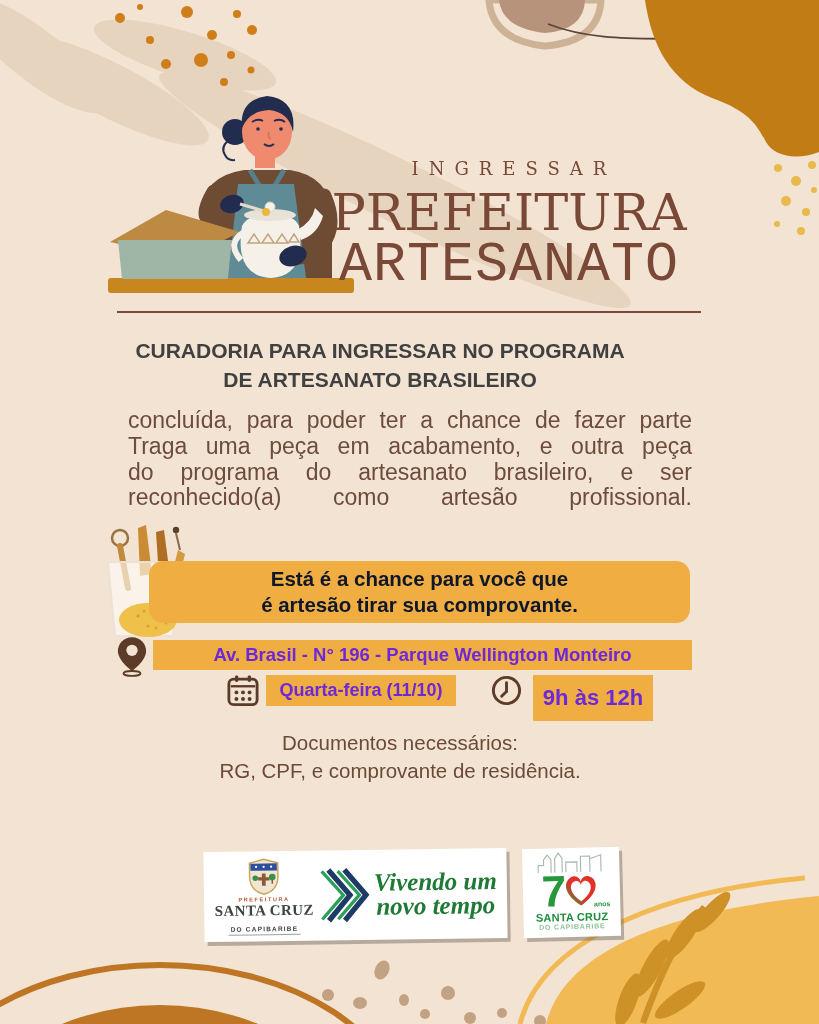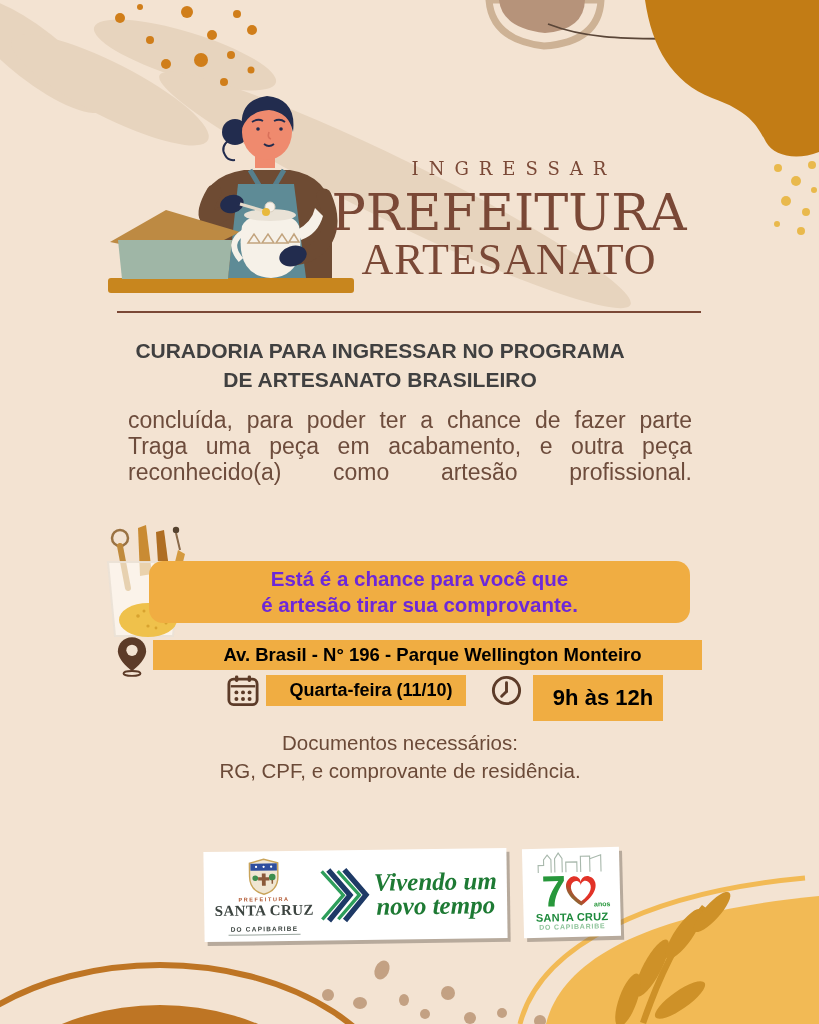--- a/index.html
+++ b/index.html
@@ -8,33 +8,33 @@
     background:#F3E3D2;overflow:hidden;
     font-family:"Liberation Sans",sans-serif;color:#6B4A38;
   }
   .abs{position:absolute;}
   svg{display:block;}
 
   
   .title-block{left:305px;top:158px;width:408px;text-align:center;color:#7A4836;}
   .kicker{font-family:"DejaVu Serif","Liberation Serif",serif;font-size:18px;letter-spacing:10px;text-indent:10px;margin-bottom:8px;}
   .title1{font-family:"DejaVu Serif","Liberation Serif",serif;font-size:51px;line-height:1.0;letter-spacing:0px;}
-  .title2{font-family:Liberation Serif, serif;font-size:44px;line-height:1.0;letter-spacing:1px;}
+  .title2{font-family:Liberation Mono, monospace;font-size:55px;line-height:1.0;letter-spacing:1px;}
   .rule{left:117px;top:311px;width:584px;height:2px;background:#7A4836;}
 
   
   .heading{left:95px;top:337px;width:570px;text-align:center;font-weight:bold;font-size:21px;line-height:1.36;color:#404040;}
   .bodytext{left:128px;top:408px;width:564px;font-size:23px;color:#6D4C3C;}
   .body-line{text-align:justify;text-align-last:justify;line-height:25.8px;white-space:nowrap;}
 
   
   .highlight-box{left:149px;top:561px;width:541px;height:62px;background:#F0AD42;border-radius:14px;
     display:flex;flex-direction:column;justify-content:center;text-align:center;
-    font-weight:bold;font-size:20.5px;line-height:1.28;color:#6d28d9;}
-  .bar{background:#F0AD42;color:#000000;font-weight:bold;text-align:center;display:flex;align-items:center;justify-content:center;padding-left:10px;}
+    font-weight:bold;font-size:20.5px;line-height:1.28;color:#0f172a;}
+  .bar{background:#F0AD42;color:#6d28d9;font-weight:bold;text-align:center;display:flex;align-items:center;justify-content:center;}
   .bar-location{left:153px;top:640px;width:539px;height:30px;font-size:18.5px;}
   .bar-date{left:266px;top:675px;width:190px;height:31px;font-size:18px;}
   .bar-time{left:533px;top:675px;width:120px;height:46px;font-size:22px;}
 
   .documents{left:80px;top:729px;width:640px;text-align:center;font-weight:normal;font-size:20.5px;line-height:1.35;color:#6B4A38;}
 
   
   .logo-left{left:204px;top:850px;width:303px;height:90px;background:#fff;
     box-shadow:3px 4px 0 rgba(110,100,92,0.45);transform:rotate(-0.8deg);
     display:flex;align-items:center;padding:0 6px;box-sizing:border-box;}
@@ -164,20 +164,21 @@
   <div class="abs rule"></div>
 
   <div class="abs heading">
     <div>CURADORIA PARA INGRESSAR NO PROGRAMA</div>
     <div>DE ARTESANATO BRASILEIRO</div>
   </div>
 
   <div class="abs bodytext">
     <div class="body-line">concluída, para poder ter a chance de fazer parte</div>
     <div class="body-line">Traga uma peça em acabamento, e outra peça</div>
+    <div class="body-line">do programa do artesanato brasileiro, e ser</div>
     <div class="body-line">reconhecido(a) como artesão profissional.</div>
   </div>
 
   <svg class="abs" style="left:86px;top:516px;" width="112" height="126" viewBox="0 0 112 126">
     <circle cx="34" cy="22" r="8" stroke="#9A7242" stroke-width="2.5" fill="none"></circle>
     <path d="M34 30 L42 72" stroke="#C08A3C" stroke-width="6" stroke-linecap="round"></path>
     <path d="M52 12 L60 9 L66 58 L54 60 Z" fill="#C98B33"></path>
     <path d="M70 16 L78 14 L84 60 L73 62 Z" fill="#AF6E23"></path>
     <circle cx="90" cy="14" r="3.2" fill="#55422F"></circle>
     <path d="M90 17 L94 34" stroke="#8A6A4A" stroke-width="2"></path>

